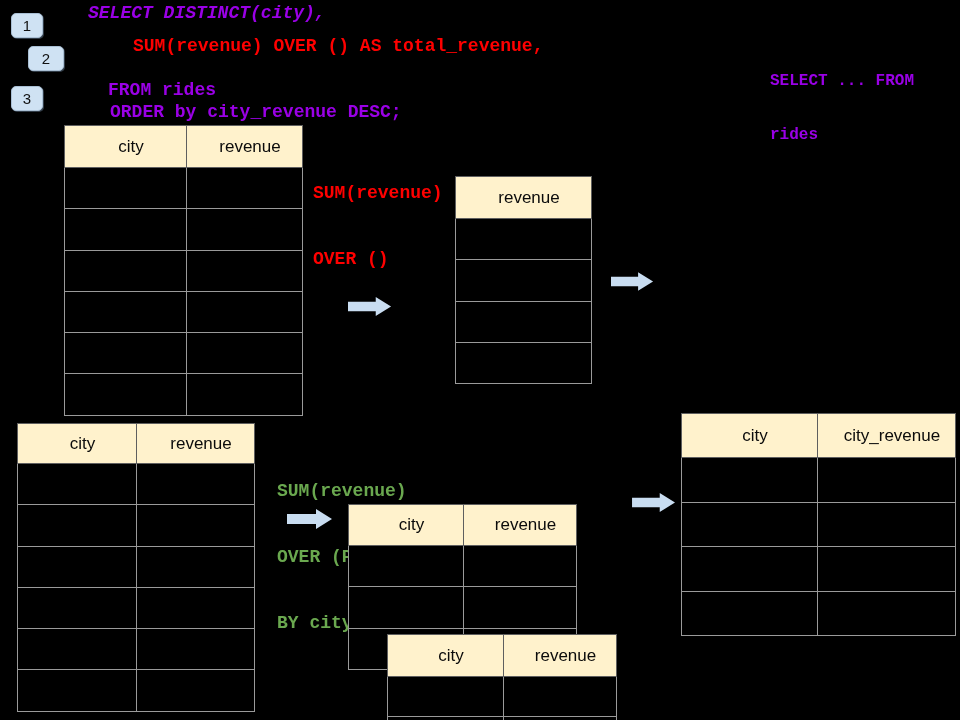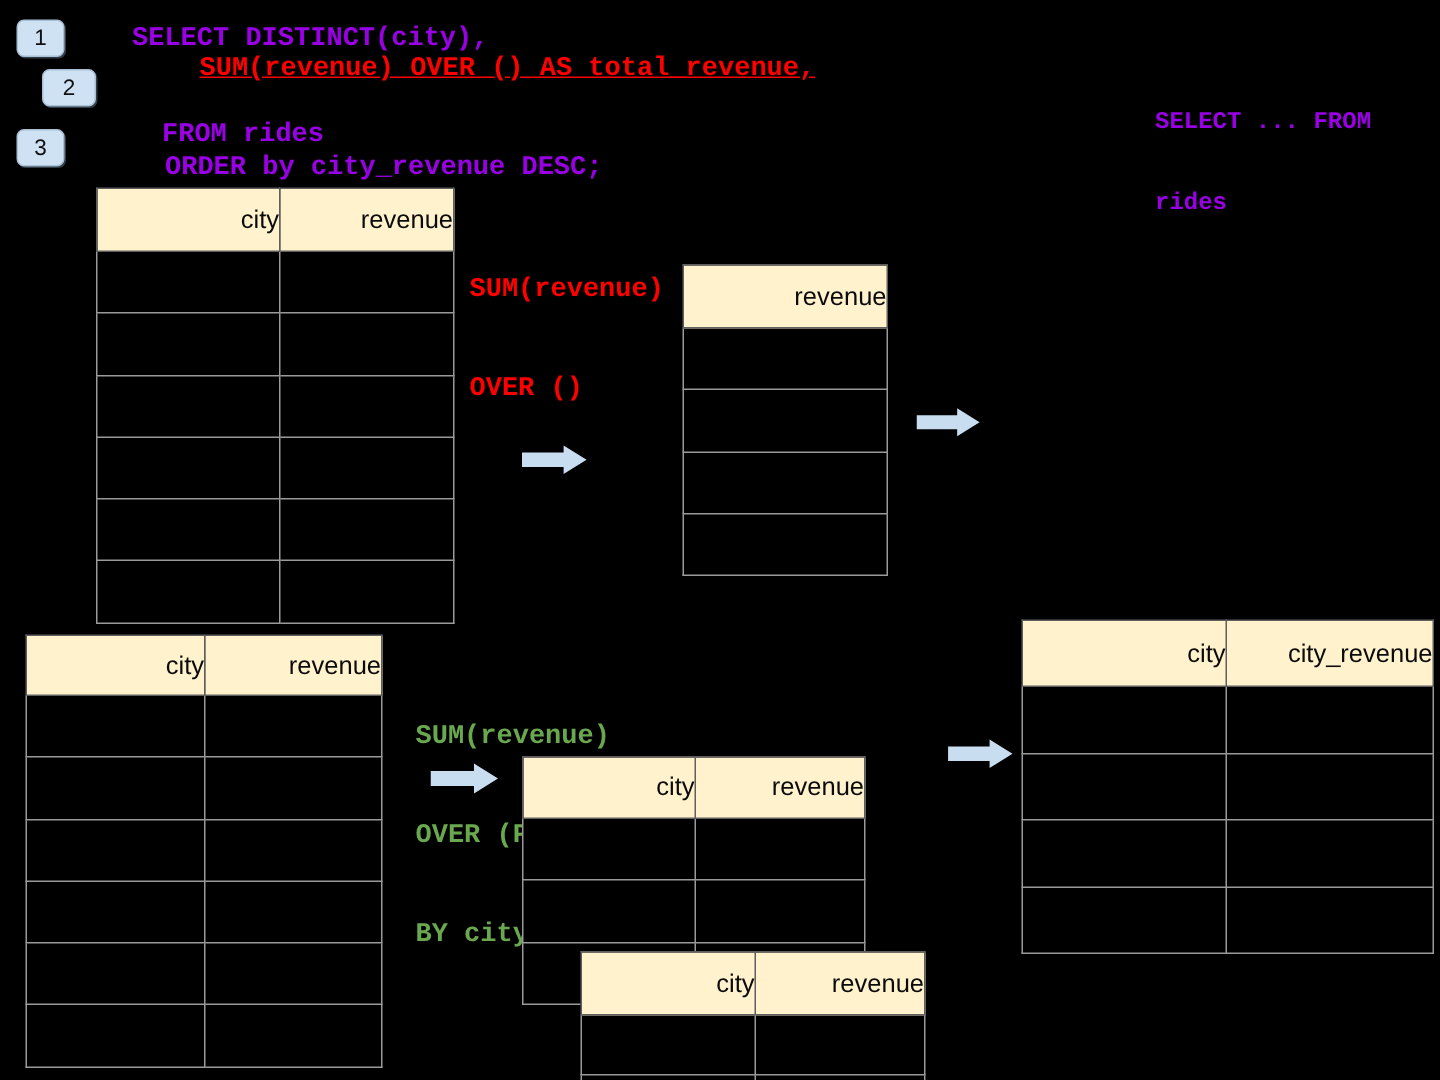--- a/index.html
+++ b/index.html
@@ -29,39 +29,39 @@
     box-shadow:1px 1px 0 rgba(90,110,130,.55);
   }
   
   table.tbl{
     position:absolute; border-collapse:collapse; table-layout:fixed;
     background:#000; border:1px solid #8a8a8a;
   }
   table.tbl th{
     background:var(--header-bg); border:1px solid #5f5f5f;
     font-size:17px; font-weight:400; color:#0b0b0b;
-    text-align:right; padding:0 0 0 11px; vertical-align:middle;
+    text-align:center; padding:0 0 0 11px; vertical-align:middle;
   }
   table.tbl td{border:1px solid #9a9a9a; padding:0;}
   .overlay{z-index:2;}
   
   .arrow{position:absolute;}
   .arrow svg{display:block;}
 </style>
 </head>
 <body>
 
 <div id="canvas">
 
   <div class="badge" style="left:11px;top:13px;width:30px;">1</div>
   <div class="badge" style="left:28px;top:46px;width:34px;">2</div>
   <div class="badge" style="left:11px;top:86px;width:30px;">3</div>
 
-  <div class="code purple" style="left:88px;top:15px;">SELECT DISTINCT(city),</div>
-  <div class="code red" style="left:133px;top:35px;text-decoration:underline;">SUM(revenue) OVER () AS total_revenue,</div>
+  <div class="code purple" style="left:88px;top:2px;font-style:italic;">SELECT DISTINCT(city),</div>
+  <div class="code red" style="left:133px;top:35px;">SUM(revenue) OVER () AS total_revenue,</div>
   <div class="code purple" style="left:108px;top:79px;">FROM rides</div>
   <div class="code purple" style="left:110px;top:101px;">ORDER by city_revenue DESC;</div>
 
   <div class="code small purple" style="left:752px;top:36px;">
     <div>SELECT ... FROM</div>
     <div>rides</div>
   </div>
 
   <div class="code red" style="left:313px;top:138px;">
     <div>SUM(revenue)</div>

